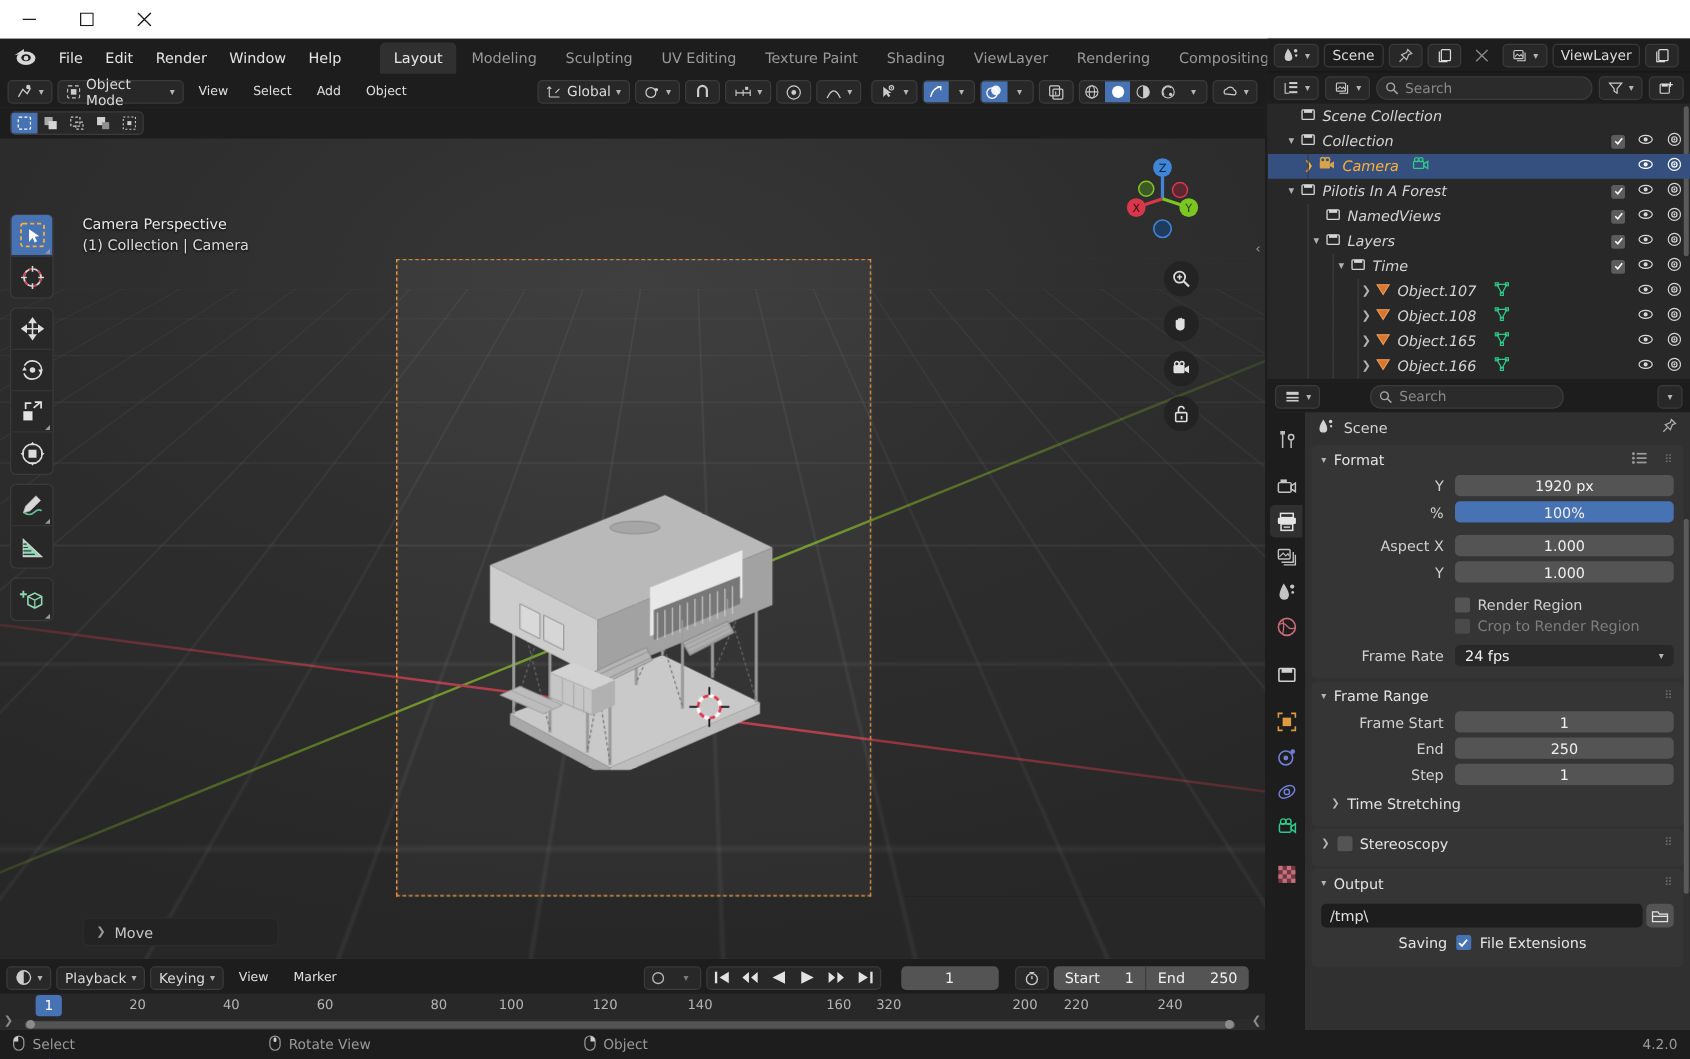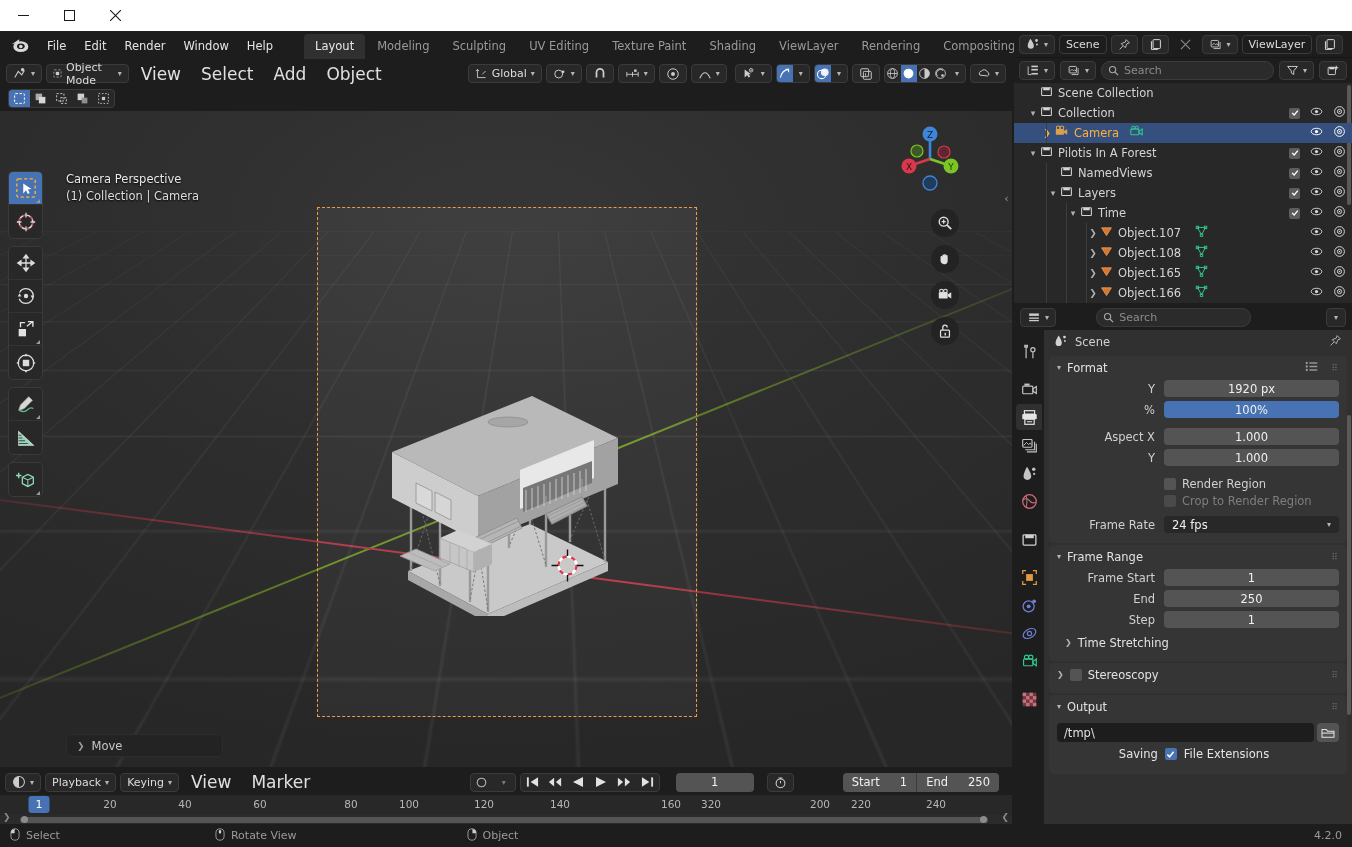--- a/index.html
+++ b/index.html
@@ -47,21 +47,21 @@
   .vp-subheader {
     position: absolute; top: 25px; left: 0; width: 100%; height: 25px;
     background: #1d1d1d; display: flex; align-items: center; padding: 0 8px;
   }
   .hbtn {
     height: 19px; display: flex; align-items: center; gap: 4px;
     background: #282828; border: 1px solid #3b3b3b; border-radius: 4px;
     padding: 0 6px; color: #dcdcdc; font-size: 11px;
   }
   .hbtn.flat { background: transparent; border-color: transparent; }
-  .hmenu { padding: 2px 8px; color: #e0e0e0; font-size: 17px; border-radius: 3px; }
+  .hmenu { padding: 2px 8px; color: #e0e0e0; font-size: 10px; border-radius: 3px; }
   .grp { display: flex; align-items: center; background: #282828; border: 1px solid #3b3b3b; border-radius: 4px; height: 19px; overflow: hidden; }
   .grp > .seg { width: 22px; height: 17px; display: flex; align-items: center; justify-content: center; }
   .grp > .seg.on { background: #4772b3; }
   .chev { font-size: 8px; color: #b5b5b5; }
 
   
   .selmode { display: flex; gap: 0; background: #282828; border: 1px solid #3b3b3b; border-radius: 4px; overflow: hidden; height: 19px; }
   .selmode .seg { width: 21px; height: 17px; display: flex; align-items: center; justify-content: center; }
   .selmode .seg.on { background: #4772b3; }
 
@@ -128,21 +128,21 @@
   
   .outliner { position: absolute; left: 1014px; top: 31px; width: 338px; height: 272px; background: #282828; }
   .ol-topbar { height: 26px; background: #1d1d1d; display: flex; align-items: center; padding: 0 5px; gap: 4px; }
   .ol-header { height: 26px; background: #1d1d1d; display: flex; align-items: center; padding: 0 5px; gap: 5px; border-top: 1px solid #161616; }
   .field {
     height: 19px; background: #1d1d1d; border: 1px solid #3b3b3b; border-radius: 4px;
     display: flex; align-items: center; padding: 0 6px; gap: 5px; color: #dcdcdc; font-size: 11px;
   }
   .search-field { flex: 1; background: #2b2b2b; border-radius: 9px; }
   .search-field .ph { color: #8b8b8b; }
-  .ol-body { position: relative; height: 220px; overflow: hidden; background: #282828; }
+  .ol-body { position: relative; height: 220px; overflow: hidden; background: #282828; font-style: italic; }
   .ol-row { height: 20px; display: flex; align-items: center; position: relative; font-size: 11.5px; color: #d4d4d4; }
   .ol-row.sel { background: #35507f; color: #ffb134; }
   .ol-ind { display: inline-block; }
   .disc { width: 14px; display: flex; align-items: center; justify-content: center; color: #b0b0b0; font-size: 9px; }
   .ol-name { margin-left: 5px; }
   .ol-right { position: absolute; right: 6px; top: 0; height: 20px; display: flex; align-items: center; gap: 10px; }
   .cbox { width: 11px; height: 11px; border-radius: 2px; background: #5c5c5c; display: flex; align-items: center; justify-content: center; }
   .ol-vline { position: absolute; top: 0; width: 1px; height: 20px; background: #3d3d3d; }
   .ol-scroll { position: absolute; right: 1px; top: 2px; width: 4px; height: 120px; background: #5a5a5a; border-radius: 2px; }
 
@@ -174,21 +174,21 @@
   .folder-btn { width: 22px; height: 19px; background: #545454; border-radius: 4px; display: flex; align-items: center; justify-content: center; }
   .saving-row { display: flex; align-items: center; gap: 7px; margin: 4px 8px 6px 0; justify-content: center; font-size: 11.5px; }
   .props-scroll { position: absolute; right: 1px; top: 85px; width: 4px; height: 300px; background: #5a5a5a; border-radius: 2px; }
 
   
   .timeline { position: absolute; left: 0; top: 769px; width: 1012px; height: 55px; background: #282828; }
   .tl-header { height: 26px; background: #1d1d1d; display: flex; align-items: center; padding: 0 5px; gap: 4px; }
   .tl-playrow { display: flex; align-items: center; background: #282828; border: 1px solid #3b3b3b; border-radius: 4px; height: 19px; overflow: hidden; }
   .tl-playrow .pb { width: 23px; height: 17px; display: flex; align-items: center; justify-content: center; }
   .frame-field { width: 78px; height: 19px; background: #545454; border-radius: 4px; display: flex; align-items: center; justify-content: center; font-size: 11.5px; color: #f0f0f0; }
-  .se-grp { display: flex; align-items: center; height: 19px; background: #545454; border-radius: 4px; overflow: hidden; margin-left: 45px; }
+  .se-grp { display: flex; align-items: center; height: 19px; background: #545454; border-radius: 4px; overflow: hidden; }
   .se-cell { display: flex; align-items: center; gap: 20px; padding: 0 9px; height: 19px; font-size: 11.5px; color: #f0f0f0; }
   .se-cell + .se-cell { border-left: 1px solid #3d3d3d; }
   .tl-ruler { position: relative; height: 20px; background: #282828; }
   .tl-tick { position: absolute; top: 3px; font-size: 10.5px; color: #b6b6b6; transform: translateX(-50%); }
   .tl-playhead { position: absolute; top: 1px; height: 17px; background: #4772b3; border-radius: 3px; display: flex; align-items: center; justify-content: center; color: #fff; font-size: 11px; padding: 0 7px; transform: translateX(-50%); }
   .tl-playline { position: absolute; top: 18px; width: 1px; height: 37px; background: #4772b3; }
   .tl-lanes { position: relative; height: 9px; background: #2b2b2b; }
   .tl-hscroll { position: absolute; left: 20px; bottom: 1px; height: 6px; background: #545454; border-radius: 3px; }
   .tl-scroll-hand { position: absolute; width: 7px; height: 7px; border-radius: 50%; background: #8c8c8c; bottom: 0.5px; }
   .tl-expand { position: absolute; left: 3px; bottom: 2px; color: #8a8a8a; font-size: 9px; }

